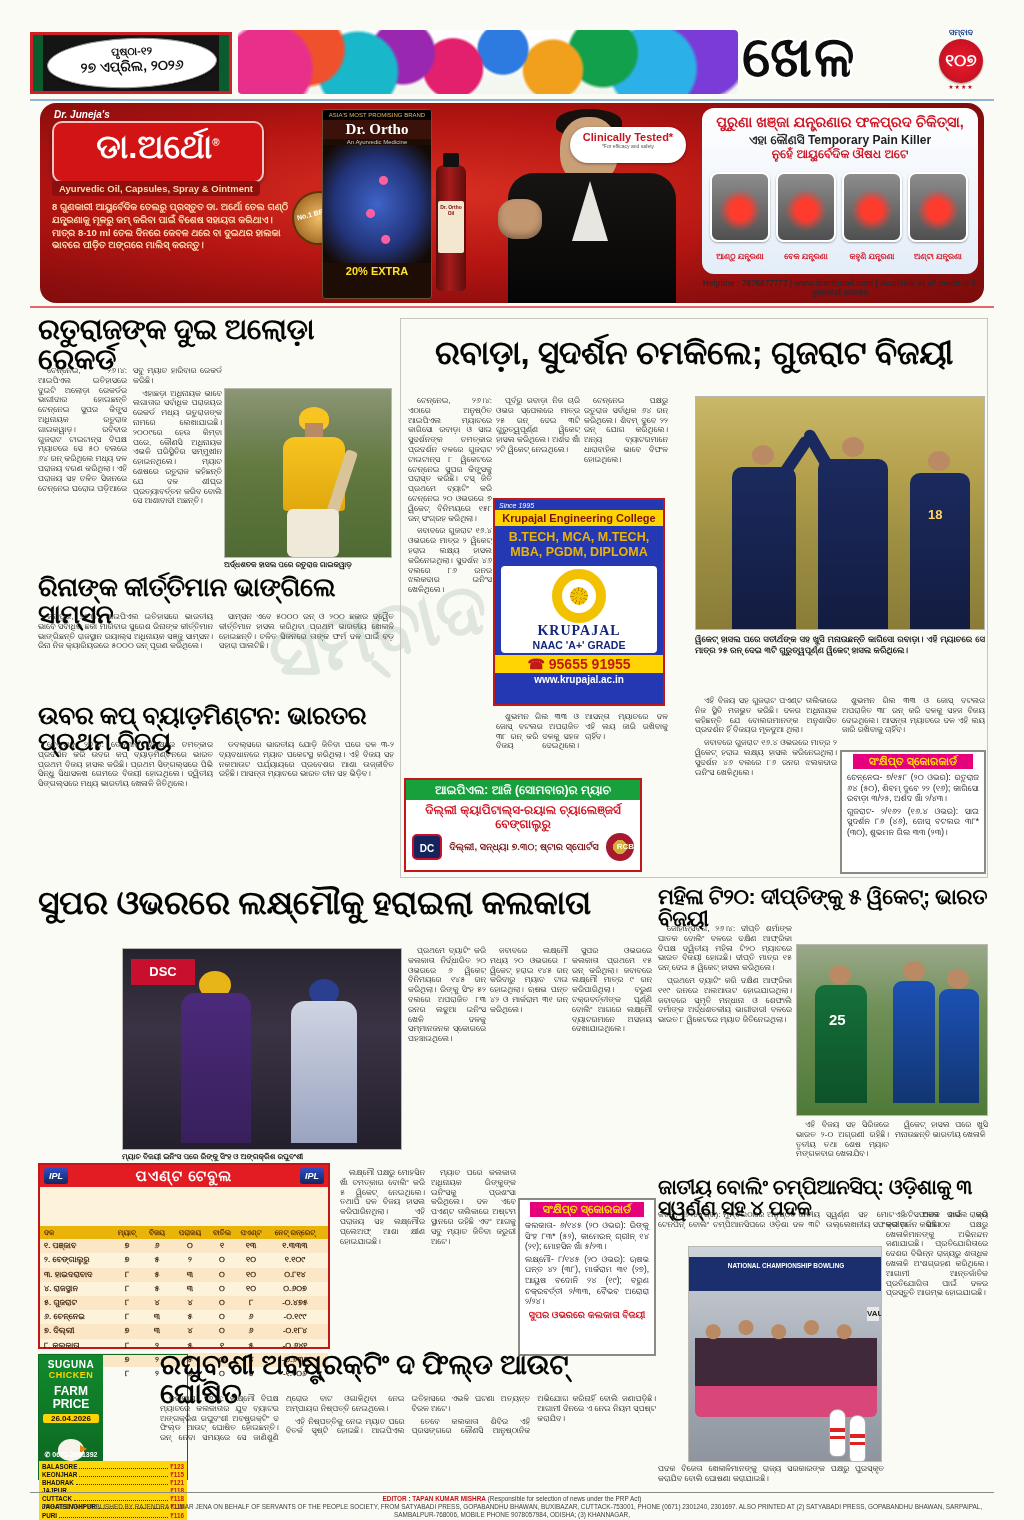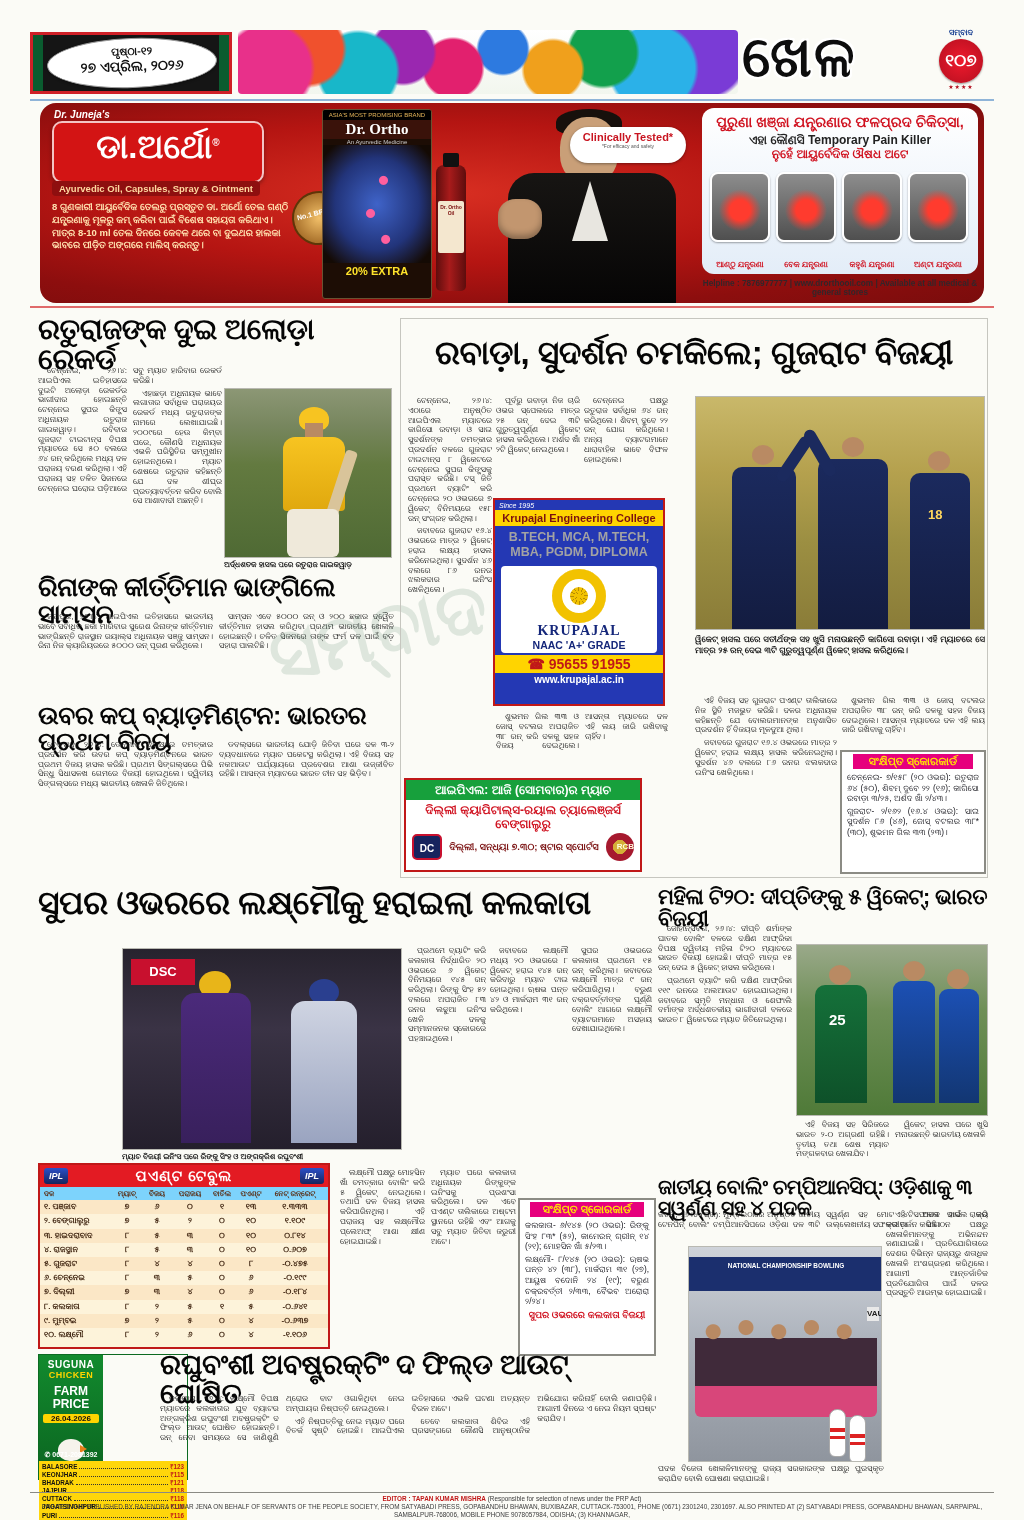--- a/index.html
+++ b/index.html
@@ -67,39 +67,39 @@
   #ad-clin .s{color:#555;font-size:5px;}
   #ad-right{left:662px;top:5px;width:276px;height:166px;background:linear-gradient(180deg,#ffffff,#e3edf8);border-radius:12px;padding:6px 8px;box-sizing:border-box;}
   #ad-right .h1{color:#d01220;font-size:14.5px;font-weight:800;text-align:center;}
   #ad-right .h2{color:#222;font-size:12px;font-weight:bold;text-align:center;margin-top:2px;}
   #ad-right .h3{color:#d01220;font-size:12px;font-weight:800;text-align:center;}
   #ad-pains{position:absolute;left:8px;top:64px;width:260px;display:flex;gap:6px;}
   .pain{width:60px;}
   .pain .img{height:66px;border:2px solid #fff;border-radius:8px;background:
      radial-gradient(circle at 50% 55%,#ff3b2e 0 22%,rgba(255,59,46,.45) 34%,transparent 46%),
      linear-gradient(180deg,#8d8d8d,#4f4f4f);box-shadow:0 1px 2px rgba(0,0,0,.35);}
-  .pain .cap{color:#d01220;font-size:8px;font-weight:800;text-align:center;margin-top:18px;}
+  .pain .cap{color:#d01220;font-size:8px;font-weight:800;text-align:center;margin-top:10px;}
   #ad-help{left:662px;top:176px;width:276px;color:#33262a;font-size:8.2px;text-align:center;font-weight:bold;}
   
   .hl{font-weight:800;color:#050505;letter-spacing:-0.5px;line-height:1.04;}
   .body{font-size:8px;line-height:9.8px;text-align:justify;color:#161616;overflow:hidden;}
   .body p{margin:0 0 3px;text-indent:9px;}
   .cols2{columns:2;column-gap:6px;}
   .cols4{columns:4;column-gap:7px;}
   .cap{font-size:8px;font-weight:bold;color:#111;overflow:hidden;}
   .photo{overflow:hidden;border:1px solid #b9b9b2;box-sizing:border-box;}
   
   #watermark{left:282px;top:584px;width:260px;height:210px;font-size:74px;font-weight:800;color:#4d7d62;opacity:.16;transform:rotate(-14deg);font-family:"Liberation Serif",serif;}
   
   #main-frame{left:400px;top:318px;width:588px;height:560px;border:1px solid #c6c6bf;box-sizing:border-box;}
   
   #krupajal{left:493px;top:498px;width:172px;height:208px;background:#2438b4;border:2px solid #c01818;box-sizing:border-box;overflow:hidden;text-align:center;}
   #krupajal .since{color:#fff;font-size:7px;font-style:italic;text-align:left;padding:2px 4px 0;}
   #krupajal .nameband{background:#ffd400;color:#7a1010;font-weight:800;font-size:11px;padding:2px 2px;margin-top:1px;}
-  #krupajal .courses{color:#a3a3a3;font-weight:800;font-size:12.5px;line-height:15px;padding:4px 2px;}
+  #krupajal .courses{color:#eab308;font-weight:800;font-size:12.5px;line-height:15px;padding:4px 2px;}
   #krupajal .panel{background:#fff;margin:2px 6px;border-radius:4px;padding:3px 0 2px;}
   #krupajal .gear{width:54px;height:54px;margin:0 auto;border-radius:50%;background:
       repeating-conic-gradient(#f2c200 0 24deg,#b78c00 24deg 30deg);box-shadow:inset 0 0 0 10px #f2c200, inset 0 0 0 18px #fff;}
   #krupajal .kname{color:#15277a;font-weight:800;font-size:14px;font-family:"Liberation Serif",serif;letter-spacing:1px;}
   #krupajal .naac{color:#15277a;font-weight:800;font-size:10.5px;}
   #krupajal .phone{background:#ffd400;color:#c01818;font-weight:800;font-size:14px;padding:1px 0;}
   #krupajal .web{color:#fff;font-weight:bold;font-size:10px;padding:1px 0;}
   
   #ipltoday{left:404px;top:778px;width:238px;height:94px;border:2px solid #c01818;box-sizing:border-box;background:#fff;}
   #ipltoday .band{background:#17a03c;color:#fff;font-weight:800;font-size:12px;text-align:center;padding:3px 0;}
@@ -113,21 +113,21 @@
   .scorebox .hdr{background:#e6007d;color:#ffe600;font-weight:800;font-size:11px;text-align:center;padding:1px 6px;margin:-1px auto 3px;width:82%;}
   .scorebox .txt{font-size:8.3px;line-height:10.6px;text-align:justify;color:#13131a;}
   .scorebox .txt p{margin:0 0 2px;}
   .result-red{color:#d01220;font-weight:800;font-size:9.5px;text-align:center;margin-top:2px;}
   
   #ptable{left:38px;top:1163px;width:292px;height:186px;border:2px solid #c01818;box-sizing:border-box;background:#fdf3da;}
   #pt-title{display:flex;align-items:center;justify-content:space-between;background:#e31b23;padding:2px 4px;}
   #pt-title .t{color:#fff;font-weight:800;font-size:15px;letter-spacing:1px;}
   .iplchip{background:linear-gradient(180deg,#2a50c8,#16245e);color:#fff;font-weight:800;font-style:italic;font-size:9px;padding:3px 5px;border-radius:3px;}
   .pt-row{display:flex;font-size:8px;font-weight:bold;color:#3f2410;}
-  .pt-head{background:#7dd3fc;color:#5a2b10;font-size:7.3px;}
+  .pt-head{background:#eab308;color:#5a2b10;font-size:7.3px;margin-top:39px;}
   .pt-row:nth-child(odd){background:#fbe7c6;}
   .pt-c{padding:2.1px 1px;box-sizing:border-box;text-align:center;}
   .pt-c0{width:72px;text-align:left;padding-left:4px;}
   .pt-c1{width:30px;} .pt-c2{width:30px;} .pt-c3{width:36px;} .pt-c4{width:28px;} .pt-c5{width:30px;} .pt-c6{width:58px;}
   
   #farm{left:38px;top:1354px;width:150px;height:126px;display:flex;border:1px solid #0c6a22;box-sizing:border-box;flex-direction:column;}
   #farm-left{width:64px;background:linear-gradient(180deg,#128a2e,#0c6a22);color:#fff;text-align:center;position:relative;}
   #farm-left .s1{font-size:10px;font-weight:800;margin-top:4px;letter-spacing:.5px;}
   #farm-left .s2{font-size:9px;font-weight:800;color:#ffd400;letter-spacing:.5px;}
   #farm-left .fp{font-size:12px;font-weight:800;line-height:13px;margin-top:5px;}

